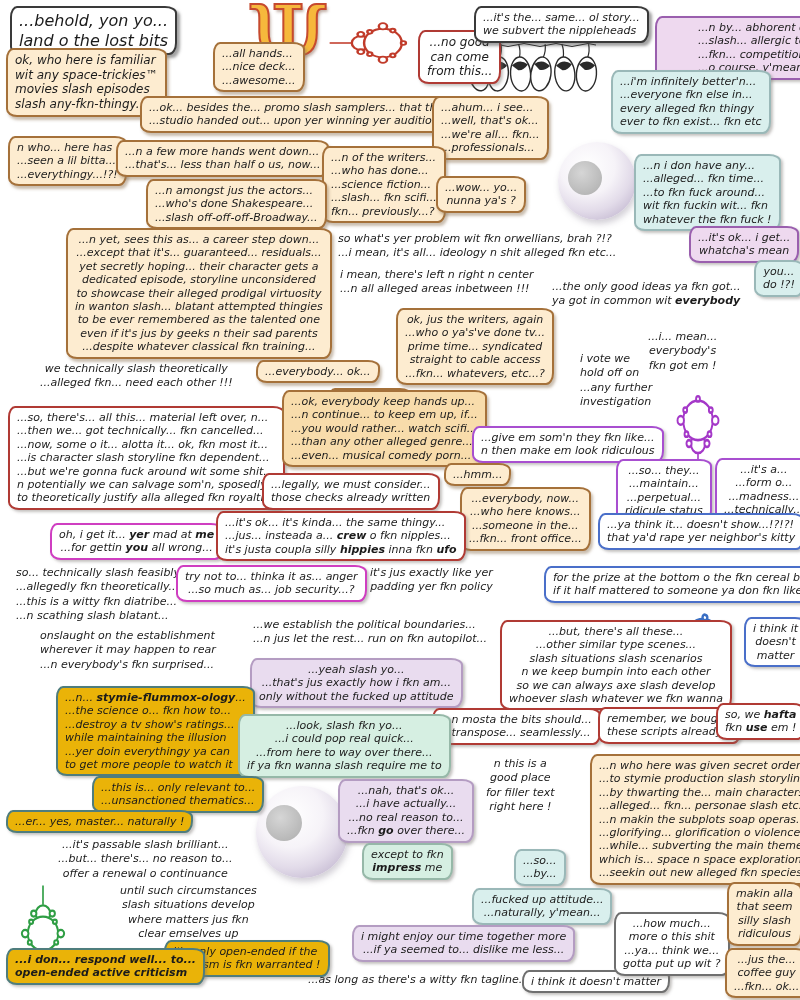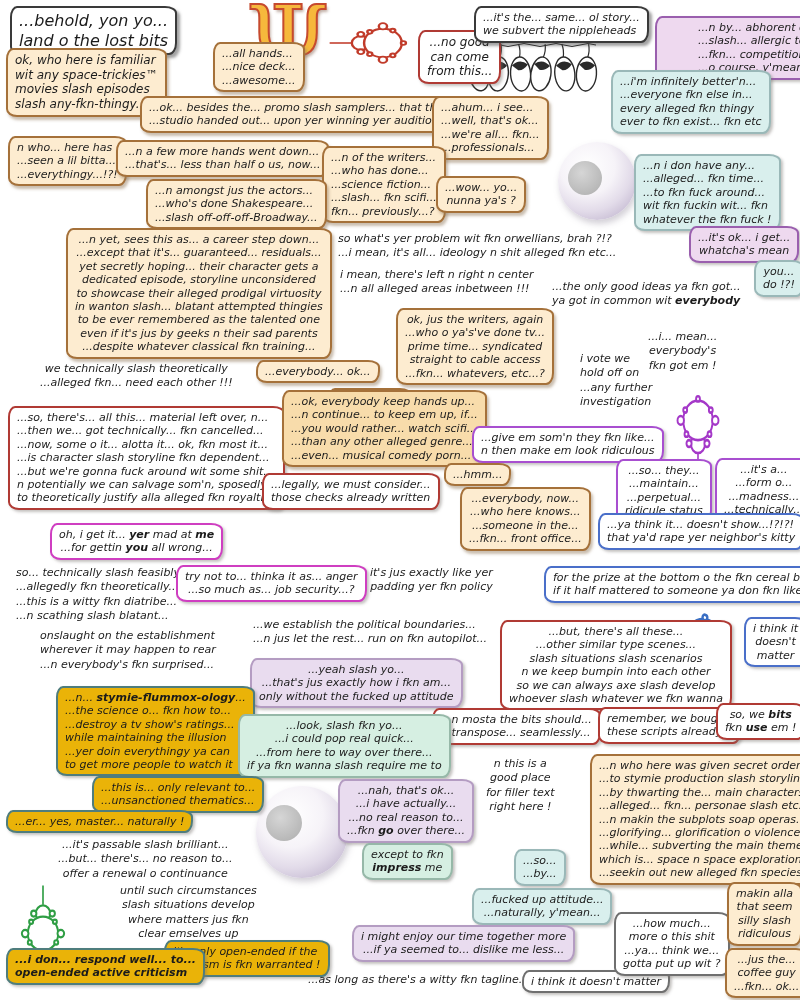--- a/index.html
+++ b/index.html
@@ -188,34 +188,35 @@
     <div class="note tan" style="left: 328px; top: 388px;">...alla ya's...</div>
     <div class="note wred" style="left: 8px; top: 406px;">...so, there's... all this... material left over, n...<br>...then we... got technically... fkn cancelled...<br>...now, some o it... alotta it... ok, fkn most it...<br>...is character slash storyline fkn dependent...<br>...but we're gonna fuck around wit some shit...<br>n potentially we can salvage som'n, sposedly<br>to theoretically justify alla alleged fkn royalties</div>
     <div class="note tan2" style="left: 282px; top: 390px;">...ok, everybody keep hands up...<br>...n continue... to keep em up, if...<br>...you would rather... watch scifi...<br>...than any other alleged genre...<br>...even... musical comedy porn...</div>
     <div class="note wvio" style="left: 472px; top: 426px;">...give em som'n they fkn like...<br>n then make em look ridiculous</div>
     <div class="note tan" style="left: 444px; top: 463px;">...hmm...</div>
     <div class="note wvio ac" style="left: 616px; top: 459px;">...so... they...<br>...maintain...<br>...perpetual...<br>ridicule status</div>
     <div class="note wvio ac" style="left: 715px; top: 458px;">...it's a...<br>...form o...<br>...madness...<br>...technically...</div>
     <div class="note wred" style="left: 262px; top: 473px;">...legally, we must consider...<br>those checks already written</div>
     <div class="note tan ac" style="left: 460px; top: 487px;">...everybody, now...<br>...who here knows...<br>...someone in the...<br>...fkn... front office...</div>
     <div class="note wmag ac" style="left: 50px; top: 523px;">oh, i get it... <b>yer</b> mad at <b>me</b><br>...for gettin <b>you</b> all wrong...</div>
+    <div class="note wred" style="left: 216px; top: 511px;">...it's ok... it's kinda... the same thingy...<br>...jus... insteada a... <b>crew</b> o fkn nipples...<br>it's justa coupla silly <b>hippies</b> inna fkn <b>ufo</b></div>
     <div class="note wblue" style="left: 598px; top: 513px;">...ya think it... doesn't show...!?!?!<br>that ya'd rape yer neighbor's kitty</div>
     <div class="note wblue" style="left: 544px; top: 566px;">for the prize at the bottom o the fkn cereal box<br>if it half mattered to someone ya don fkn like ?</div>
     <div class="note plain" style="left: 16px; top: 566px;">so... technically slash feasibly<br>...allegedly fkn theoretically...<br>...this is a witty fkn diatribe...<br>...n scathing slash blatant...</div>
     <div class="note wmag ac" style="left: 176px; top: 565px;">try not to... thinka it as... anger<br>...so much as... job security...?</div>
     <div class="note plain ac" style="left: 370px; top: 566px;">it's jus exactly like yer<br>padding yer fkn policy</div>
     <div class="note plain" style="left: 40px; top: 629px;">onslaught on the establishment<br>wherever it may happen to rear<br>...n everybody's fkn surprised...</div>
     <div class="note plain" style="left: 253px; top: 618px;">...we establish the political boundaries...<br>...n jus let the rest... run on fkn autopilot...</div>
     <div class="note wblue ac" style="left: 744px; top: 617px;">i think it<br>doesn't<br>matter</div>
     <div class="note lavf ac" style="left: 250px; top: 658px;">...yeah slash yo...<br>...that's jus exactly how i fkn am...<br>only without the fucked up attitude</div>
     <div class="note wteal" style="left: 56px; top: 686px;">...n... <b>stymie-flummox-ology</b>...<br>...the science o... fkn how to...<br>...destroy a tv show's ratings...<br>while maintaining the illusion<br>...yer doin everythingy ya can<br>to get more people to watch it</div>
     <div class="note wred ac" style="left: 500px; top: 620px; text-align: center;">...but, there's all these...<br>...other similar type scenes...<br>slash situations slash scenarios<br>n we keep bumpin into each other<br>so we can always axe slash develop<br>whoever slash whatever we fkn wanna</div>
     <div class="note wred" style="left: 432px; top: 708px;">...n mosta the bits should...<br>...transpose... seamlessly...</div>
     <div class="note wred" style="left: 598px; top: 707px;">remember, we bought<br>these scripts already...</div>
-    <div class="note wred ac" style="left: 716px; top: 703px;">so, we <b>bits</b><br>fkn <b>use</b> em !</div>
+    <div class="note wred ac" style="left: 716px; top: 703px;">so, we <b>hafta</b><br>fkn <b>use</b> em !</div>
     <div class="note mintf ac" style="left: 238px; top: 714px;">...look, slash fkn yo...<br>...i could pop real quick...<br>...from here to way over there...<br>if ya fkn wanna slash require me to</div>
     <div class="note tan" style="left: 590px; top: 754px;">...n who here was given secret orders...<br>...to stymie production slash storyline...<br>...by thwarting the... main characters'...<br>...alleged... fkn... personae slash etc...<br>...n makin the subplots soap operas...<br>...glorifying... glorification o violence...<br>...while... subverting the main theme...<br>which is... space n space exploration !<br>...seekin out new alleged fkn species...</div>
     <div class="note wteal" style="left: 92px; top: 776px;">...this is... only relevant to...<br>...unsanctioned thematics...</div>
     <div class="note lavf ac" style="left: 338px; top: 779px;">...nah, that's ok...<br>...i have actually...<br>...no real reason to...<br>...fkn <b>go</b> over there...</div>
     <div class="note plain ac" style="left: 486px; top: 757px;">n this is a<br>good place<br>for filler text<br>right here !</div>
     <div class="note wteal" style="left: 6px; top: 810px;">...er... yes, master... naturally !</div>
     <div class="note plain ac" style="left: 58px; top: 838px;">...it's passable slash brilliant...<br>...but... there's... no reason to...<br>offer a renewal o continuance</div>
     <div class="note mintf ac" style="left: 362px; top: 843px;">except to fkn<br><b>impress</b> me</div>
     <div class="note plain ac" style="left: 120px; top: 884px;">until such circumstances<br>slash situations develop<br>where matters jus fkn<br>clear emselves up</div>
     <div class="note tealf ac" style="left: 514px; top: 849px;">...so...<br>...by...</div>

